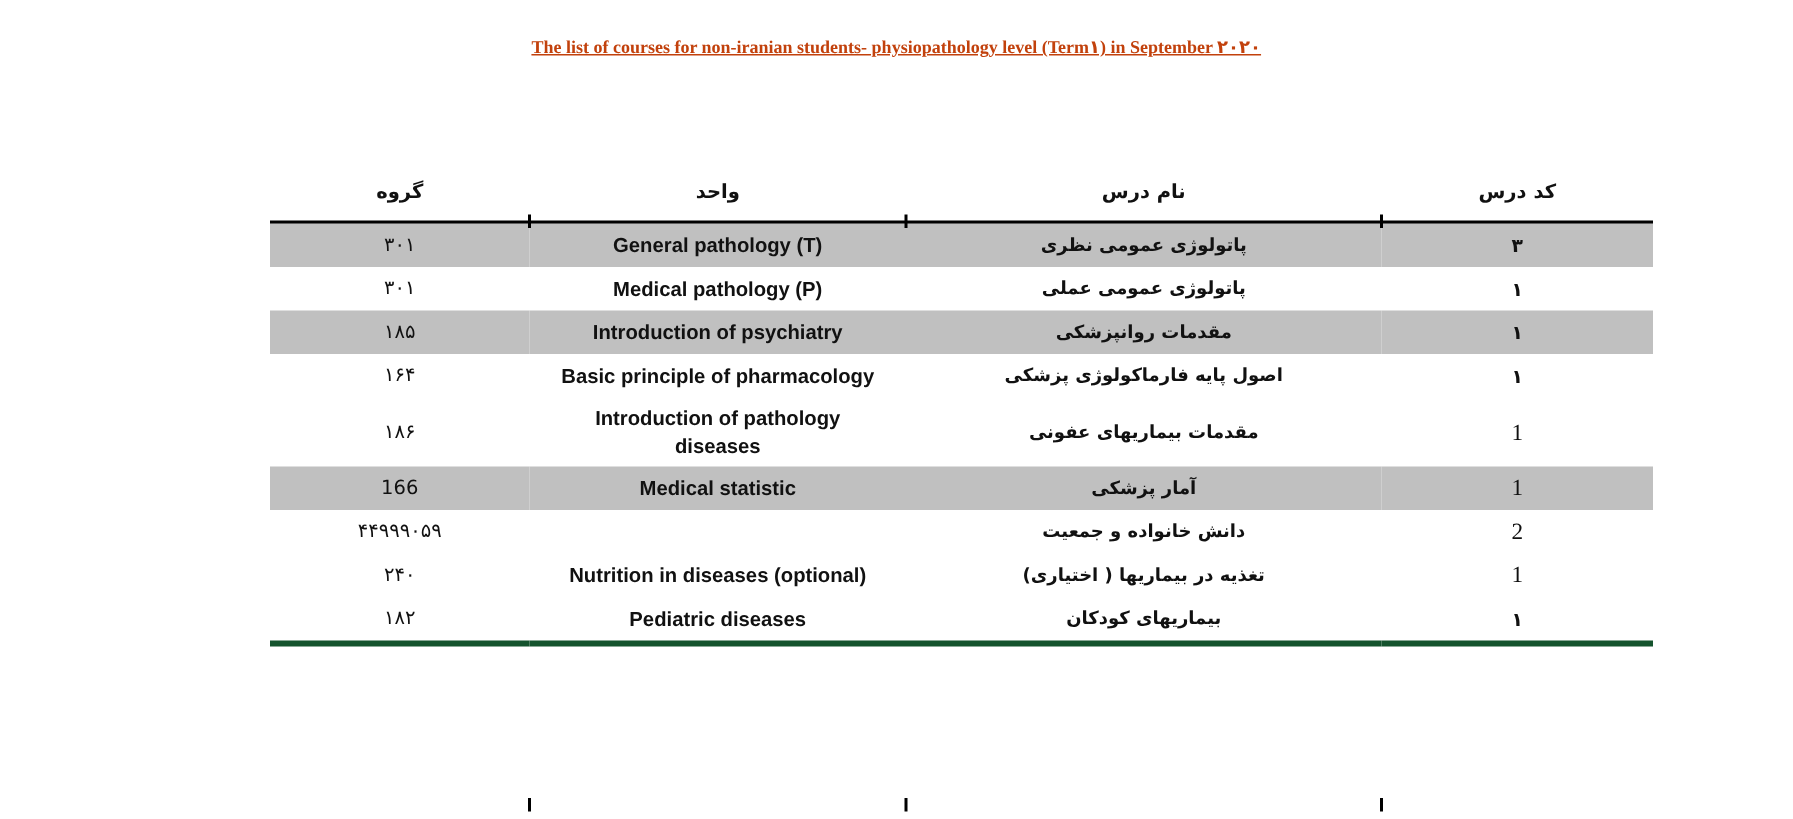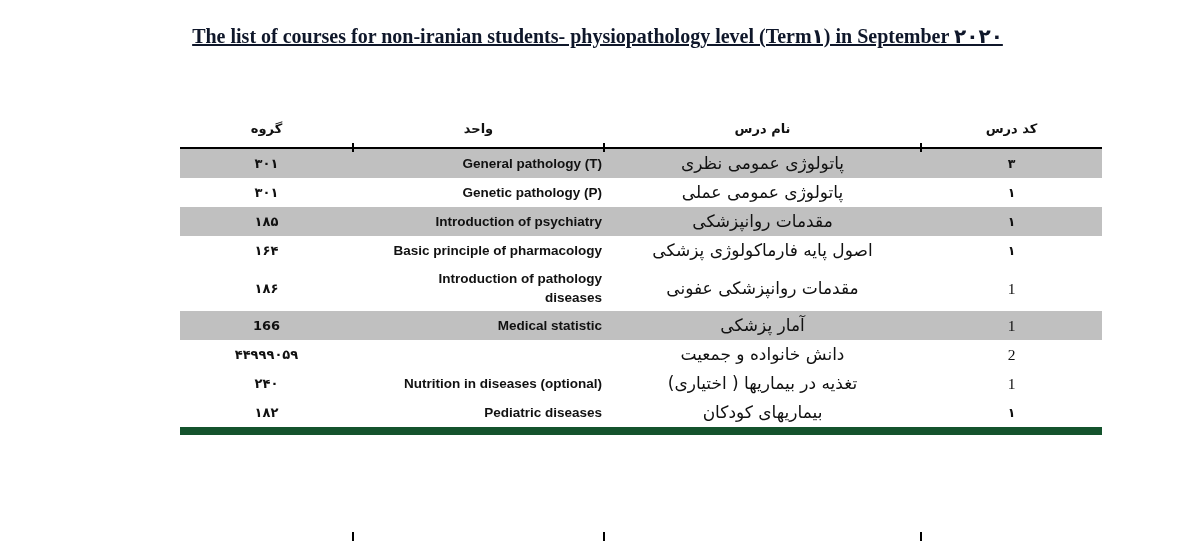--- a/index.html
+++ b/index.html
@@ -1,34 +1,34 @@
 <!DOCTYPE html>
 <html><head>
 <meta charset="utf-8">
 <style>
   html,body{margin:0;padding:0;background:#ffffff;}
   .page{position:relative;width:1195px;height:546px;background:#fff;overflow:hidden;
         font-family:"Liberation Sans","DejaVu Sans",sans-serif;color:#111;}
   .title{position:absolute;top:24px;left:0;width:100%;text-align:center;
          font-family:"Liberation Serif","DejaVu Sans",serif;font-weight:bold;
-         font-size:20px;text-decoration:underline;color:#0f172a;}
+         font-size:12px;text-decoration:underline;color:#c2410c;}
   .table-wrap{position:absolute;left:180px;top:110px;width:922px;}
   table{width:100%;border-collapse:collapse;table-layout:fixed;}
   col.c1{width:173px;} col.c2{width:251px;} col.c3{width:317px;} col.c4{width:181px;}
   thead th{height:37px;vertical-align:middle;text-align:center;
            font-family:"DejaVu Sans",sans-serif;font-weight:bold;font-size:13px;
            border-bottom:2px solid #000;padding:0;}
   td{text-align:center;vertical-align:middle;padding:4px 2px;}
   tr.shaded td{background:#c0c0c0;}
-  tr:last-child td{border-bottom:8px solid #14532d;}
-  .c-group{font-family:"DejaVu Sans",sans-serif;font-weight:bold;font-size:13px;line-height:21px;}
+  tr:last-child td{border-bottom:4px solid #14532d;}
+  .c-group{font-family:"DejaVu Sans",sans-serif;font-weight:normal;font-size:13px;line-height:21px;}
   .c-unit{font-family:"Liberation Sans","DejaVu Sans",sans-serif;font-weight:bold;
-          font-size:13.5px;line-height:19px;white-space:pre-line;text-align:right;}
-  .c-name{direction:rtl;font-family:"DejaVu Sans",sans-serif;font-weight:normal;
-          font-size:17px;line-height:21px;}
+          font-size:13.5px;line-height:19px;white-space:pre-line;}
+  .c-name{direction:rtl;font-family:"DejaVu Sans",sans-serif;font-weight:bold;
+          font-size:12px;line-height:21px;}
   .c-code.fa{font-family:"DejaVu Sans",sans-serif;font-weight:bold;font-size:12.5px;line-height:21px;}
   .c-code.latin{font-family:"Liberation Serif","DejaVu Serif",serif;font-weight:normal;
                 font-size:15.5px;line-height:21px;}
   .tick{position:absolute;width:2px;height:9px;background:#000;}
 </style>
 </head>
 <body>
 
 <div class="page">
   <div class="title">The list of courses for non-iranian students- physiopathology level (Term۱) in September ۲۰۲۰</div>
@@ -51,41 +51,41 @@
       </thead>
       <tbody id="body-rows">
           <tr class="shaded">
             <td class="c-group">۳۰۱</td>
             <td class="c-unit">General pathology (T)</td>
             <td class="c-name">پاتولوژی  عمومی نظری</td>
             <td class="c-code fa">۳</td>
           </tr>
           <tr>
             <td class="c-group">۳۰۱</td>
-            <td class="c-unit">Genetic pathology (P)</td>
+            <td class="c-unit">Medical pathology (P)</td>
             <td class="c-name">پاتولوژی عمومی عملی</td>
             <td class="c-code fa">۱</td>
           </tr>
           <tr class="shaded">
             <td class="c-group">۱۸۵</td>
             <td class="c-unit">Introduction of psychiatry</td>
             <td class="c-name">مقدمات روانپزشکی</td>
             <td class="c-code fa">۱</td>
           </tr>
           <tr>
             <td class="c-group">۱۶۴</td>
             <td class="c-unit">Basic principle of pharmacology</td>
             <td class="c-name">اصول پایه فارماکولوژی پزشکی</td>
             <td class="c-code fa">۱</td>
           </tr>
           <tr>
             <td class="c-group">۱۸۶</td>
             <td class="c-unit">Introduction of pathology
 diseases</td>
-            <td class="c-name">مقدمات روانپزشکی عفونی</td>
+            <td class="c-name">مقدمات بیماریهای عفونی</td>
             <td class="c-code latin">1</td>
           </tr>
           <tr class="shaded">
             <td class="c-group">166</td>
             <td class="c-unit">Medical statistic</td>
             <td class="c-name">آمار پزشکی</td>
             <td class="c-code latin">1</td>
           </tr>
           <tr>
             <td class="c-group">۴۴۹۹۹۰۵۹</td>

